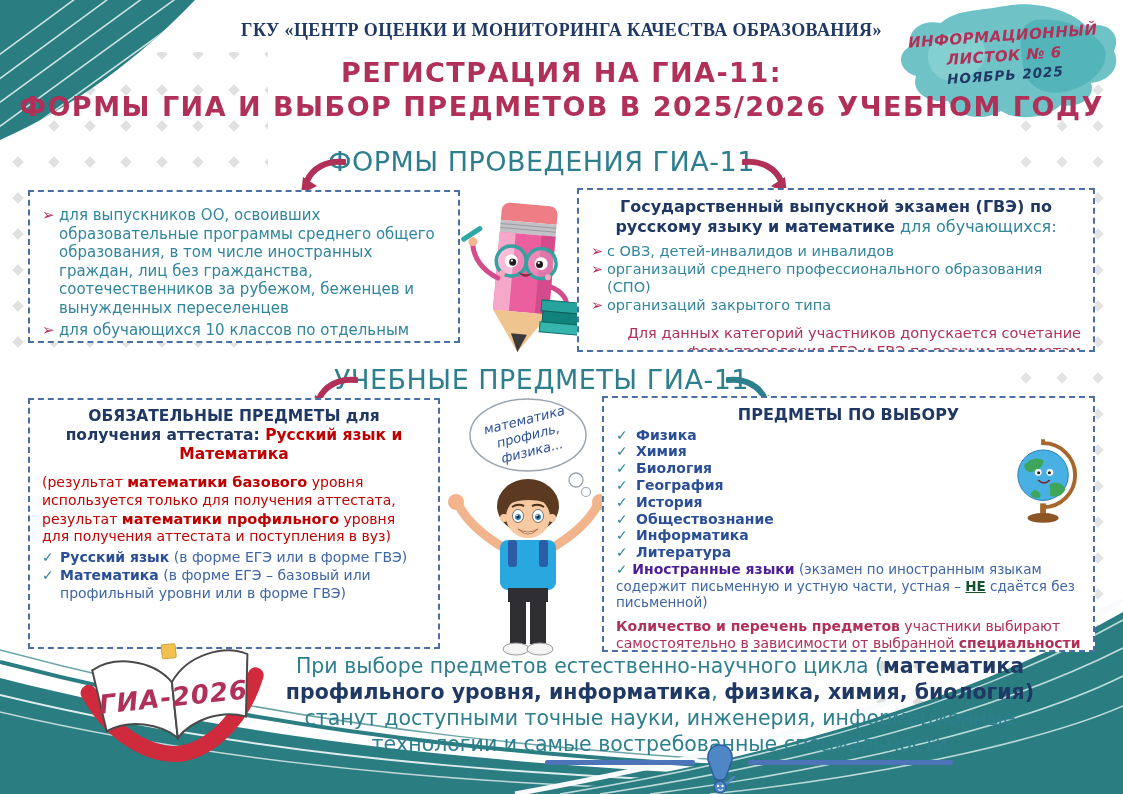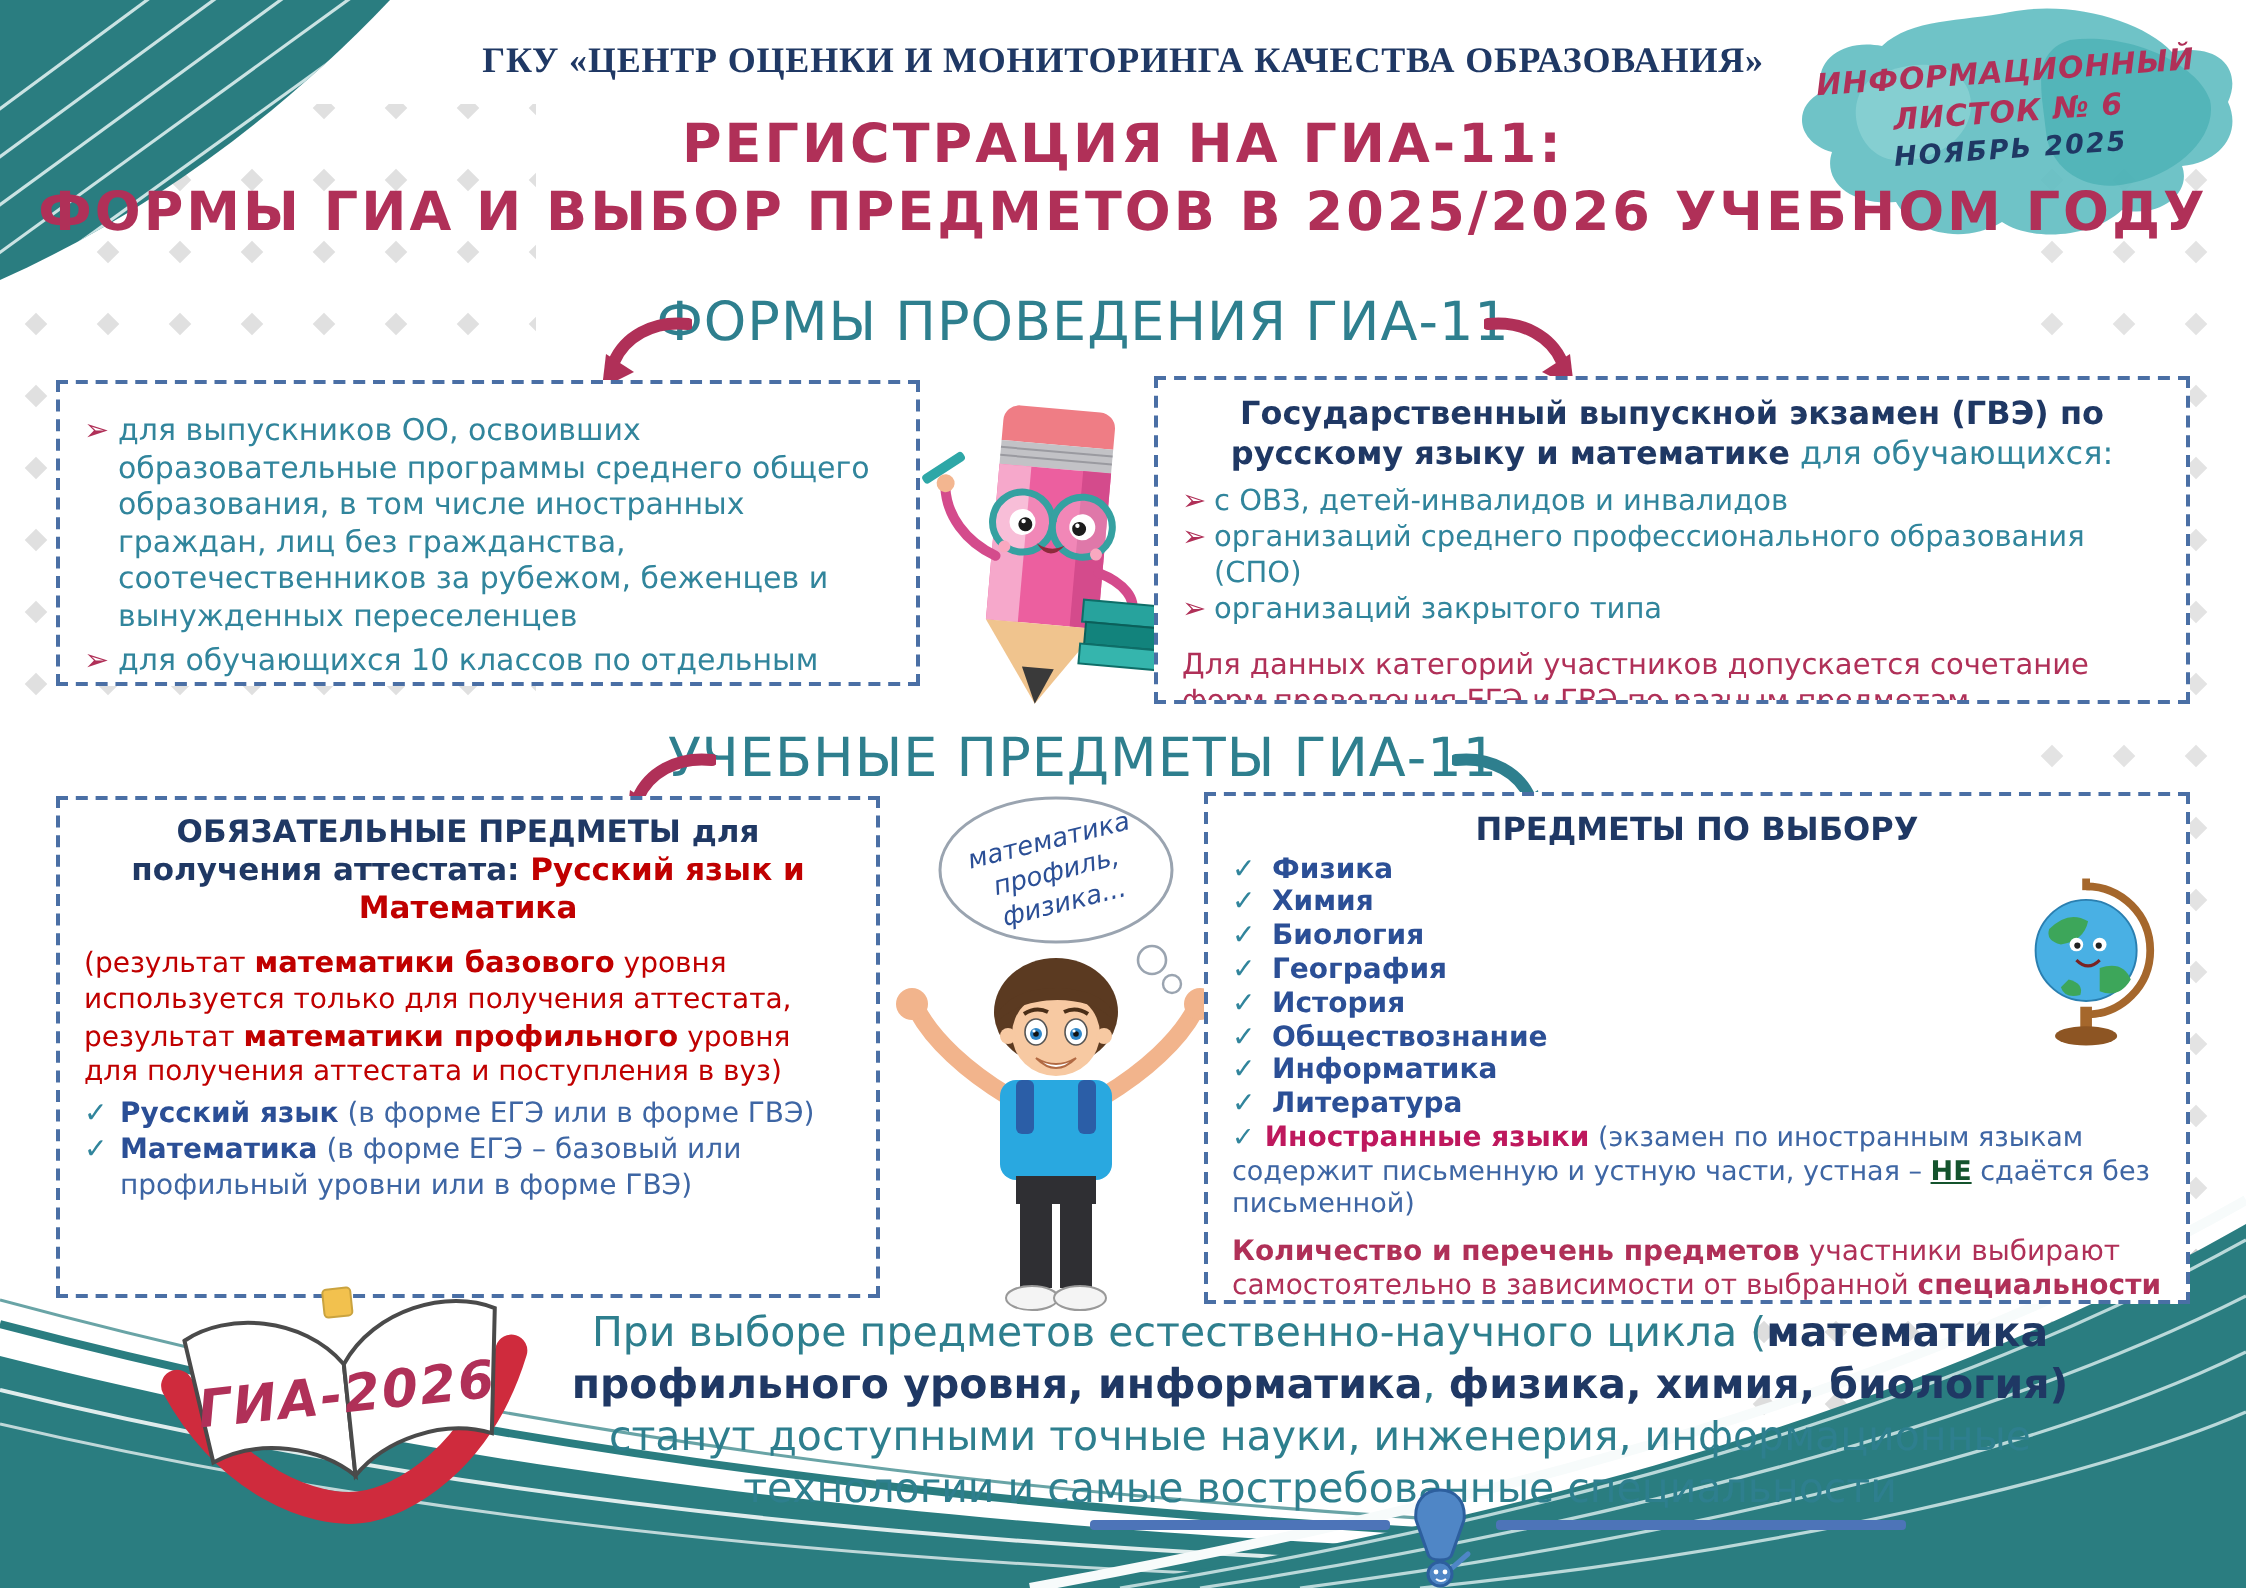--- a/index.html
+++ b/index.html
@@ -23,32 +23,32 @@
   .arrow{position:absolute;z-index:1;}
   .box{position:absolute;background:#ffffff;border:2px dashed #4a6fa5;padding:7px 12px;
        box-sizing:border-box;z-index:1;overflow:hidden;}
   .box-title{text-align:center;font-weight:bold;color:#1f3864;font-size:16px;line-height:1.22;}
   .teal-n{color:#31859c;font-weight:normal;}
   .bullets{margin-top:7px;}
   .bullet{display:flex;font-size:15px;line-height:1.24;color:#31859c;margin-top:3px;}
   .bullet .mk{flex:0 0 17px;color:#b03058;font-weight:bold;}
   .bullet2{display:flex;font-size:14.5px;line-height:1.2;color:#31859c;margin-top:1px;}
   .bullet2 .mk{flex:0 0 16px;color:#b03058;font-weight:bold;}
-  .note-crimson{margin-top:9px;font-size:14.5px;line-height:1.28;color:#b03058;}
+  .note-crimson{margin-top:9px;font-size:14.5px;line-height:1.28;color:#b03058;text-align:right;}
   .p-red{margin-top:9px;font-size:14px;line-height:1.28;color:#c00000;}
   .p-red b{font-size:14.5px;text-align:right;}
   .p-teal{margin-top:9px;font-size:14px;line-height:1.26;color:#31859c;}
   .chk{display:flex;font-size:14px;line-height:1.26;color:#3e66a4;}
   .chk .mk{flex:0 0 18px;color:#31859c;font-weight:bold;}
   .chk b{color:#2b4f96;}
   .subj{display:flex;font-size:14px;line-height:1.2;font-weight:bold;color:#2b4f96;}
   .subj .mk{flex:0 0 20px;color:#31859c;}
   .foreign{font-size:13.5px;line-height:1.22;color:#3e66a4;}
   .foreign .mk-inline{color:#31859c;font-weight:bold;margin-right:5px;}
-  .foreign b{color:#be185d;font-size:14px;margin-top:44px;}
+  .foreign b{color:#4c1d95;font-size:14px;margin-top:44px;}
   .ne{color:#14532d;font-weight:bold;text-decoration:underline;}
   .elect-note{margin-top:7px;font-size:14px;line-height:1.25;color:#b03058;}
   .footer{position:absolute;left:260px;top:653px;width:800px;text-align:center;z-index:1;
           font-size:20.5px;line-height:1.27;color:#2e7f8e;}
   .footer b{color:#1f3864;}
   .bar{position:absolute;height:5px;background:#4d74b8;border-radius:2px;top:760px;z-index:1;}
   .globe{position:absolute;right:14px;top:40px;}
   .svg-hand{font-family:"DejaVu Sans",sans-serif;font-style:italic;}
 </style>
 </head>

